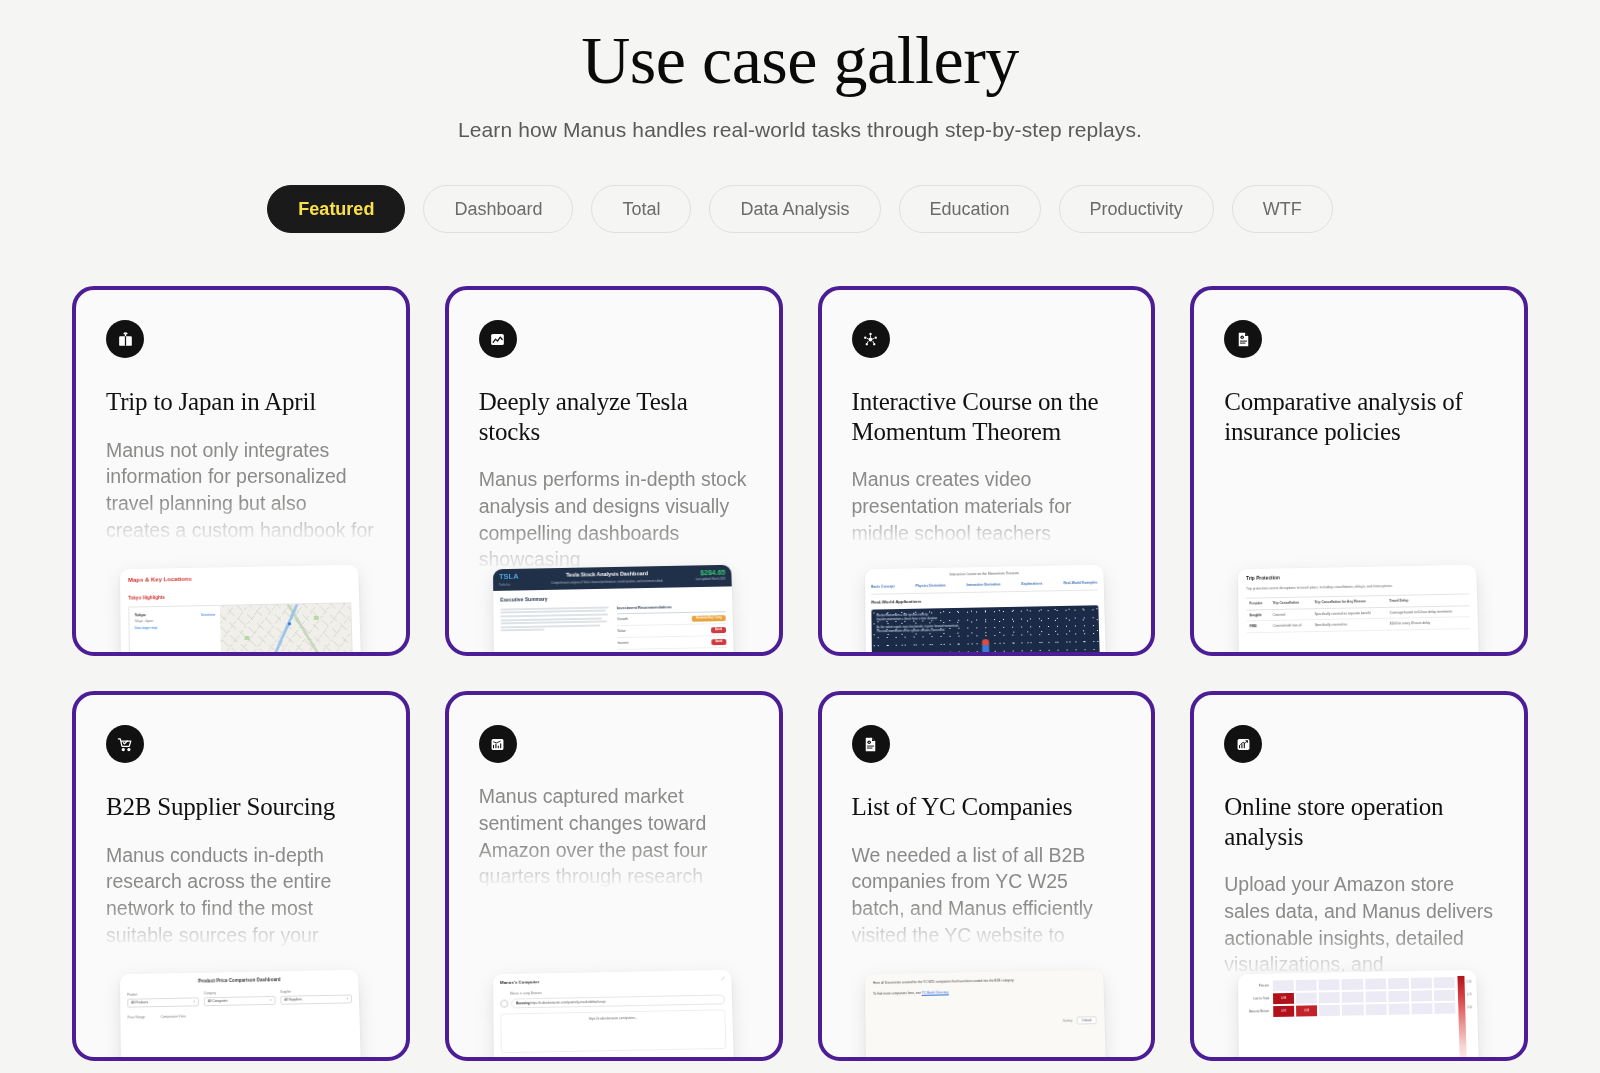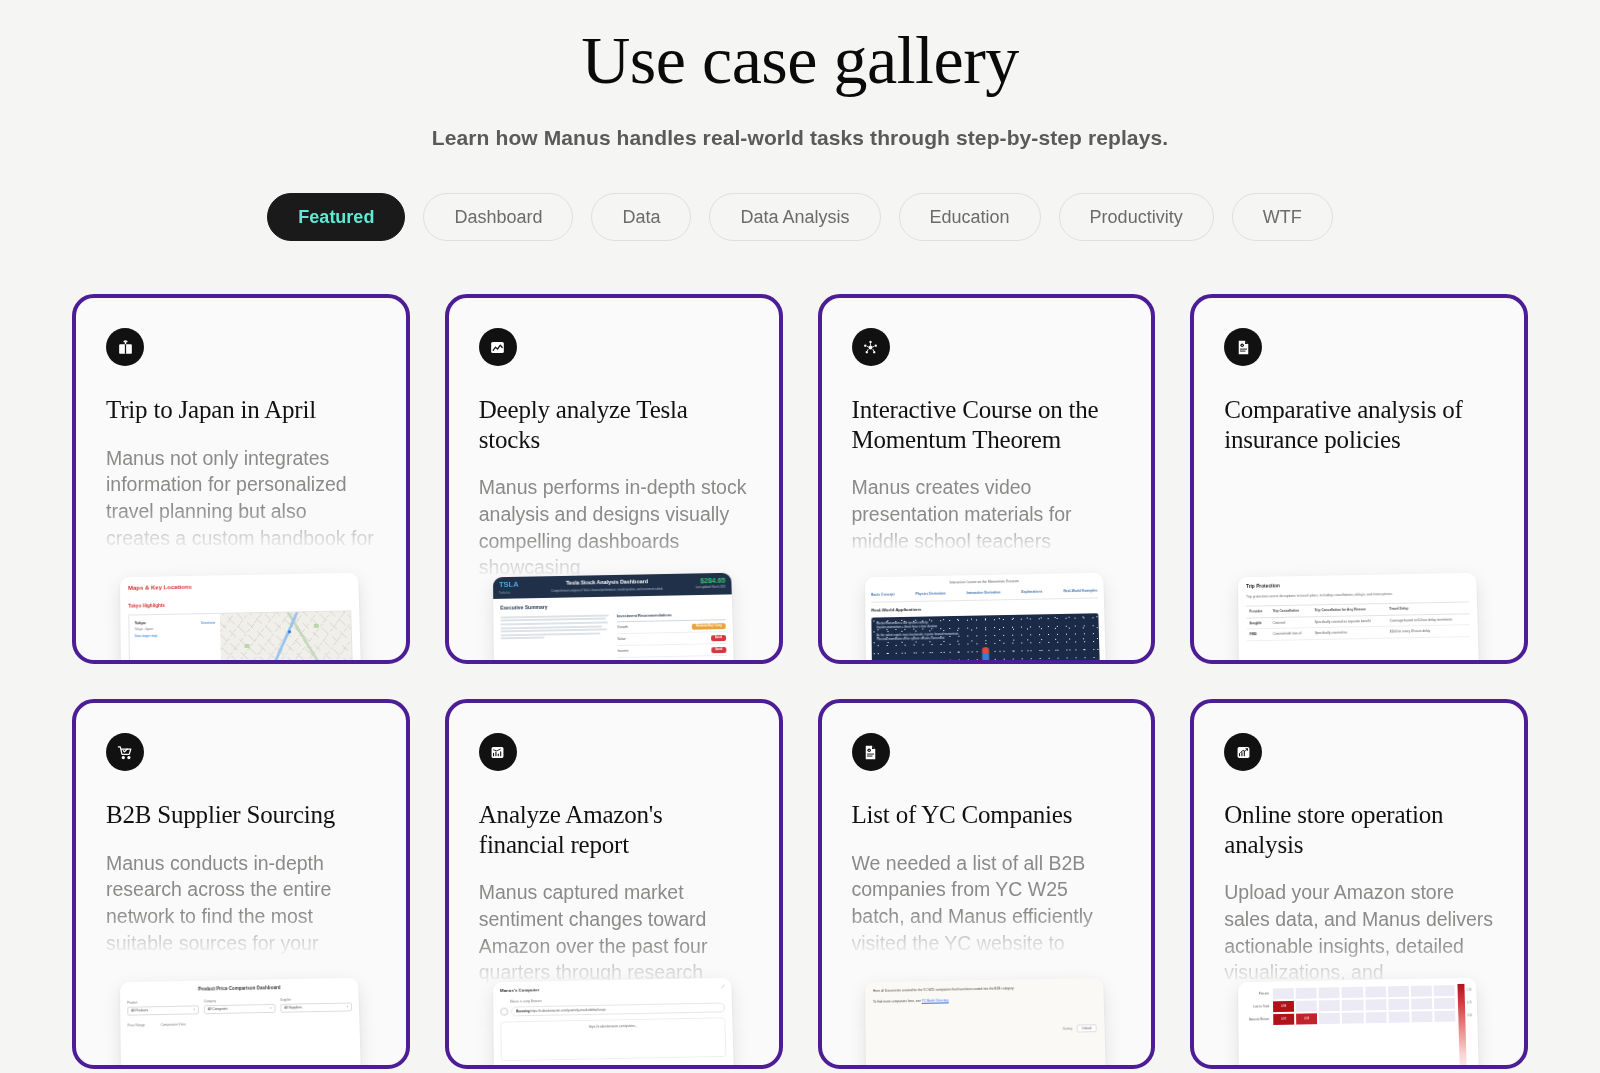--- a/index.html
+++ b/index.html
@@ -32,24 +32,24 @@
   .page-title {
     font-family: "Liberation Serif", "DejaVu Serif", serif;
     font-size: 68px;
     line-height: 1.12;
     font-weight: 400;
     color: #0a0a0a;
     letter-spacing: -0.5px;
   }
 
   .page-subtitle {
-    margin-top: 28px;
+    margin-top: 20px;
     font-size: 21px;
     color: #5a5a58;
-    font-weight: 700;
+    font-weight: 400;
     letter-spacing: 0.1px;
   }
 
   
   .tabs {
     margin-top: 43px;
     display: flex;
     justify-content: center;
     align-items: center;
     gap: 18px;
@@ -66,21 +66,21 @@
     color: #6b6b69;
     background: transparent;
     border: 1px solid #e0e0de;
     cursor: pointer;
     white-space: nowrap;
     user-select: none;
   }
 
   .tab.active {
     background: #1a1a1a;
-    color: #5eead4;
+    color: #fde047;
     border-color: #1a1a1a;
     font-weight: 600;
   }
 
   
   .grid {
     margin: 53px auto 0;
     width: 1456px;
     display: grid;
     grid-template-columns: repeat(4, 1fr);
@@ -286,21 +286,21 @@
 <div class="page">
 
   <div class="header">
     <h1 class="page-title">Use case gallery</h1>
     <p class="page-subtitle">Learn how Manus handles real-world tasks through step-by-step replays.</p>
   </div>
 
   <div class="tabs">
     <button class="tab active">Featured</button>
     <button class="tab">Dashboard</button>
-    <button class="tab">Data</button>
+    <button class="tab">Total</button>
     <button class="tab">Data Analysis</button>
     <button class="tab">Education</button>
     <button class="tab">Productivity</button>
     <button class="tab">WTF</button>
   </div>
 
   <div class="grid">
 
     <div class="card">
       <div class="card-icon">
@@ -501,21 +501,20 @@
     </div>
 
     <div class="card">
       <div class="card-icon">
         <svg width="19" height="19" viewBox="0 0 24 24">
           <rect x="4.5" y="5" width="15" height="14" rx="2" fill="#fff"></rect>
           <path d="M7 16v-3M10 16v-4.5M13 16v-2M16 16v-5" stroke="#111" stroke-width="1.4" stroke-linecap="round"></path>
           <path d="M6.5 8.5l4.5 1.5 5-2.5" stroke="#111" stroke-width="1.1" fill="none"></path>
         </svg>
       </div>
-      <div class="card-title">Analyze Amazon's financial report</div>
       <div class="card-desc">Manus captured market sentiment changes toward Amazon over the past four quarters through research</div>
       <div class="preview pv-comp">
         <div class="top">
           <div class="t">Manus's Computer</div>
           <div class="x">⤢</div>
         </div>
         <div class="st">Manus is using Browser</div>
         <div class="urlrow">
           <div class="globe"></div>
           <div class="url">

